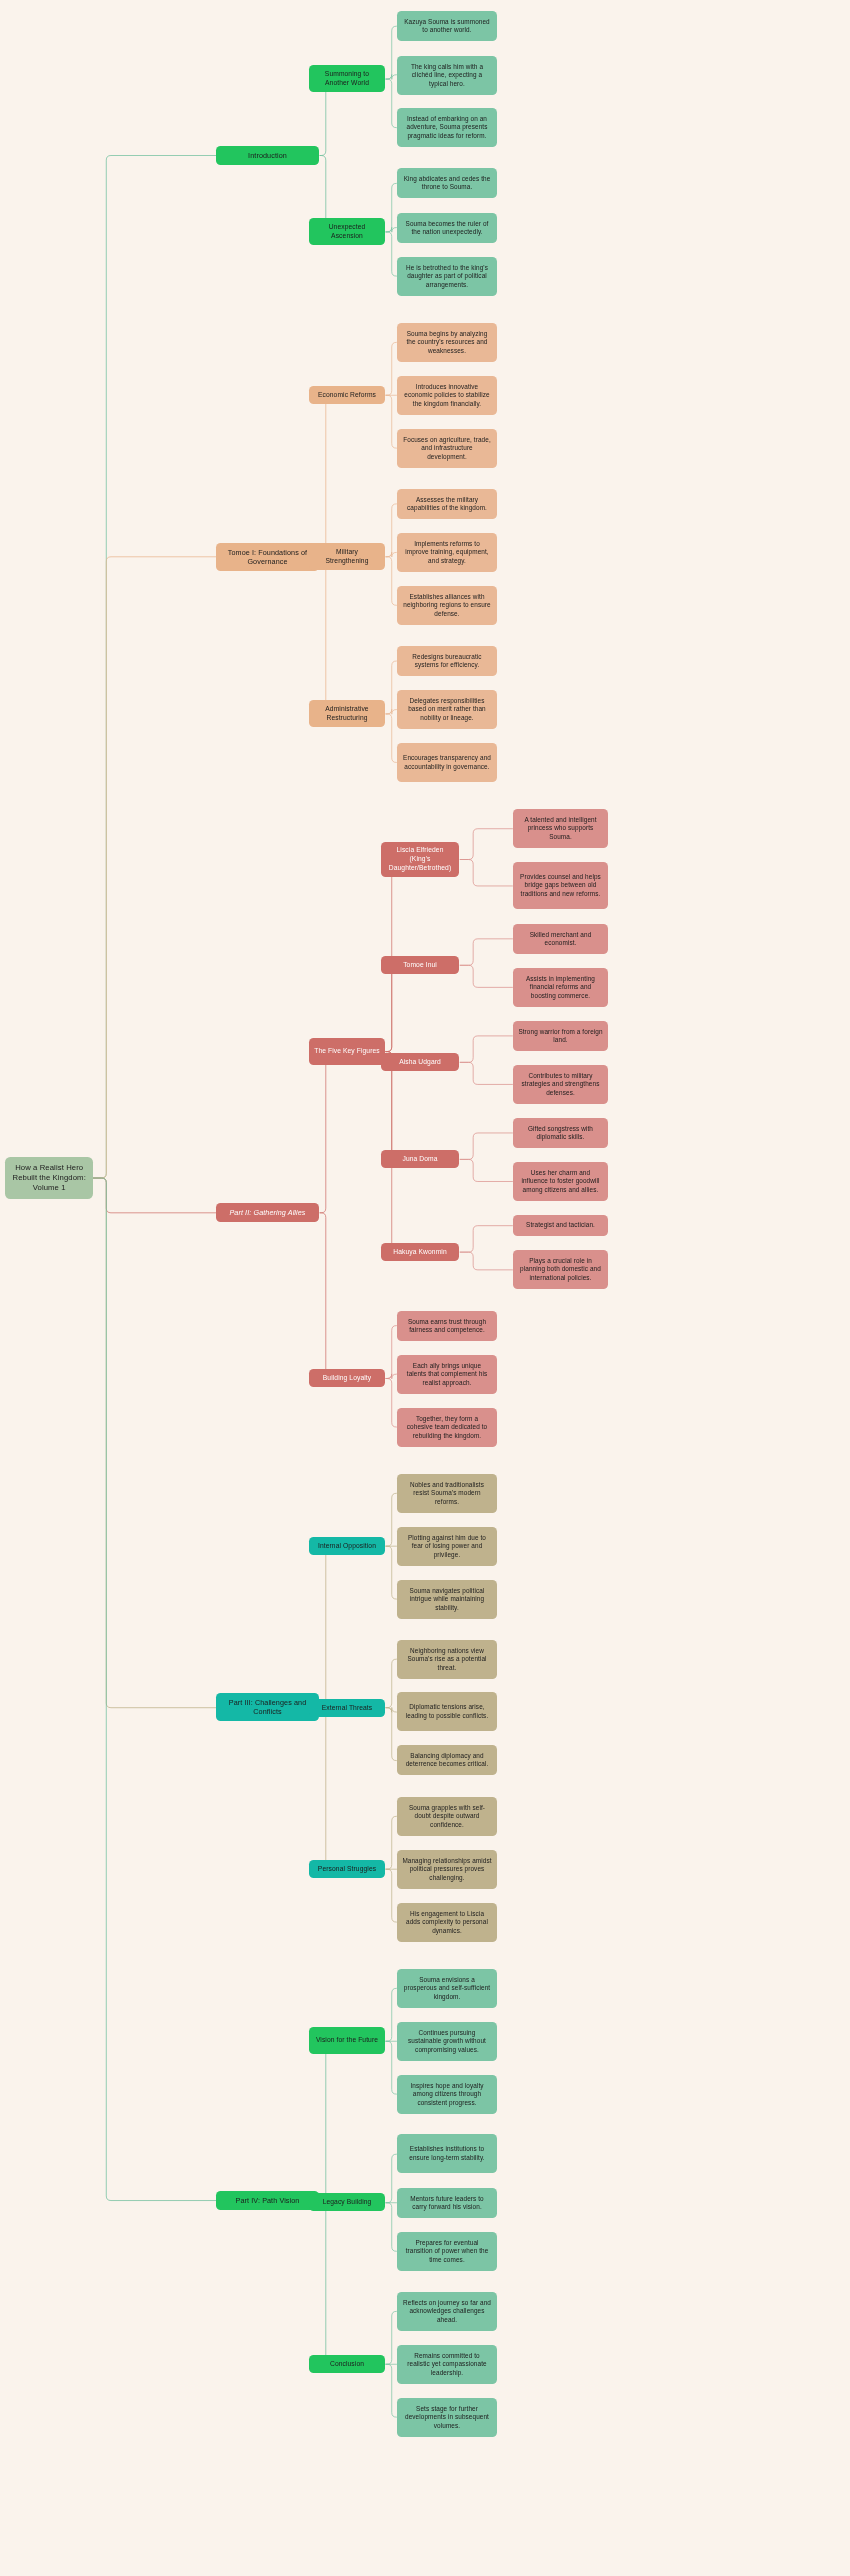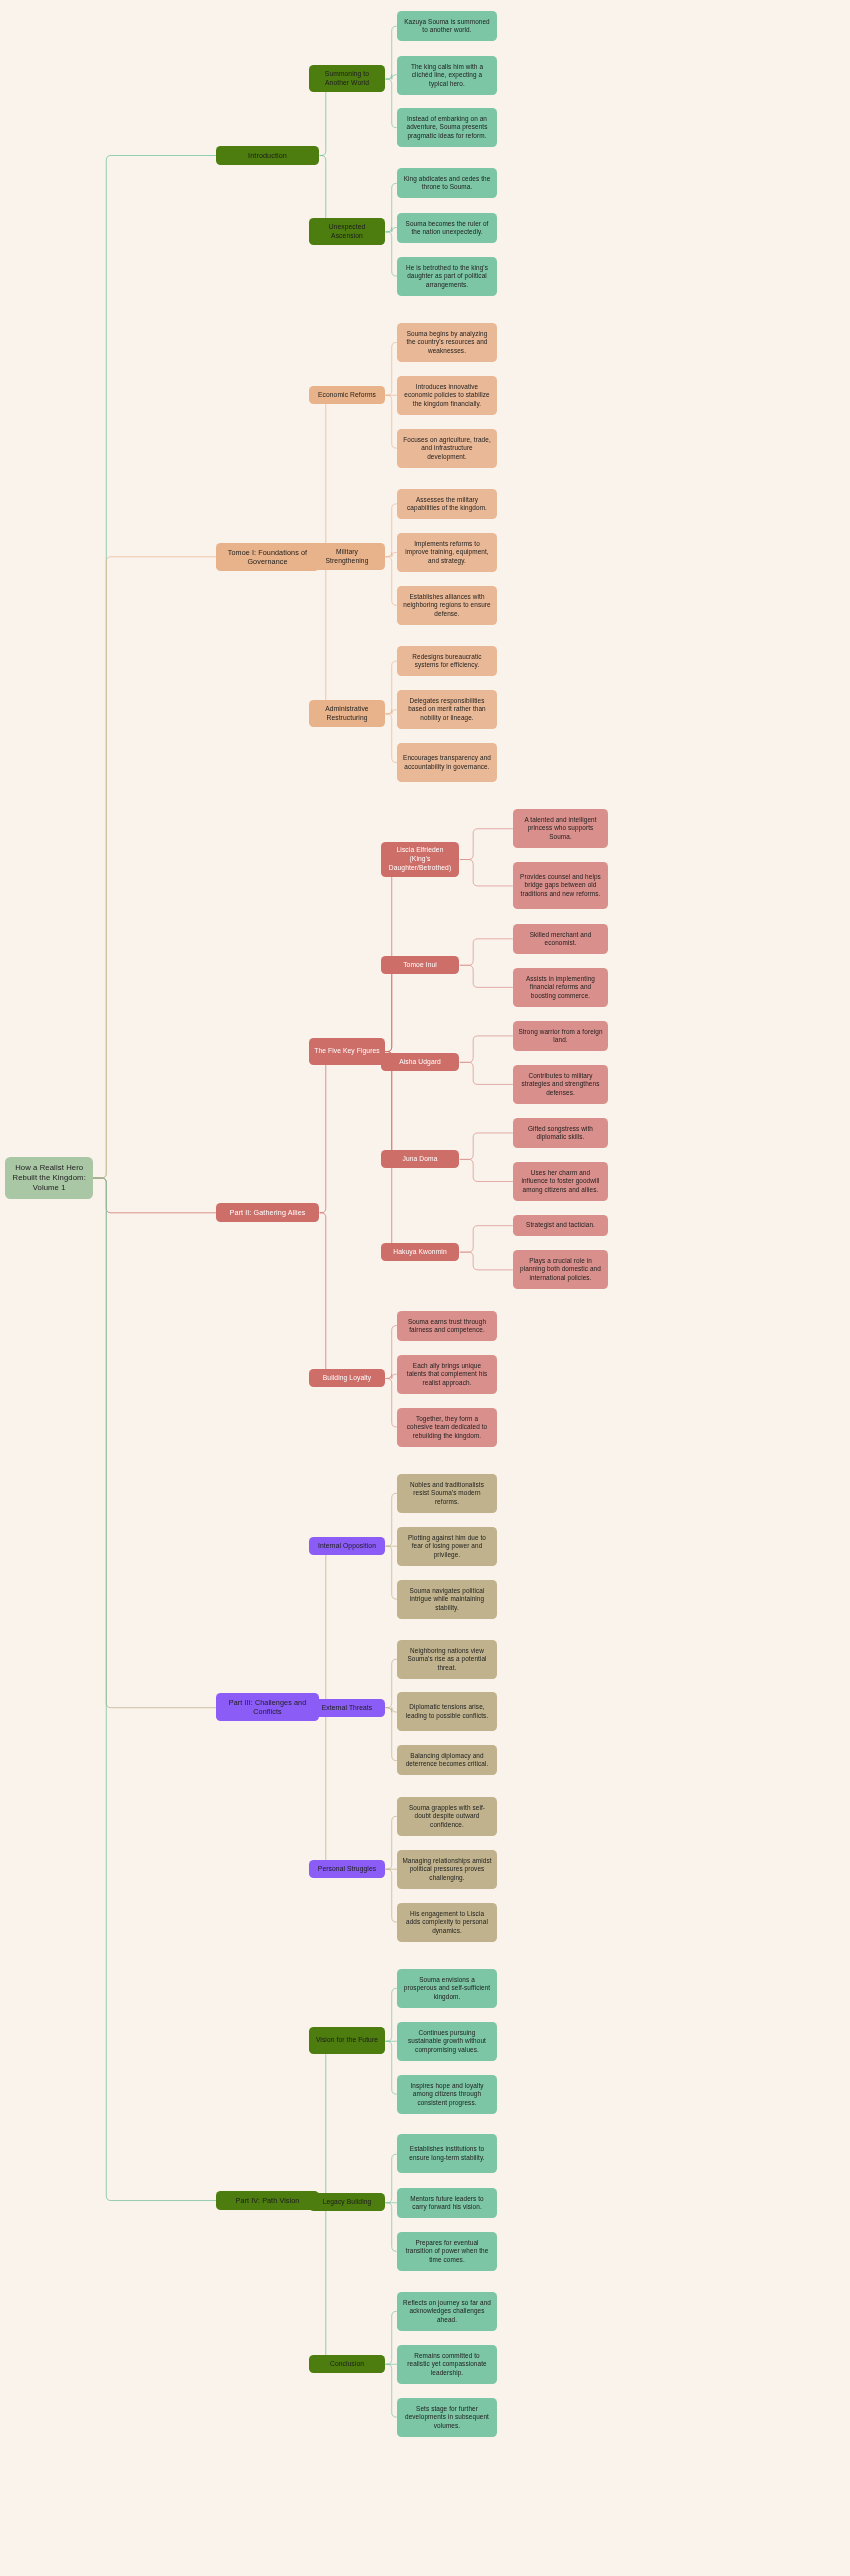--- a/index.html
+++ b/index.html
@@ -23,27 +23,27 @@
     letter-spacing:0.1px;
   }
   .root{
     background:#a9c6a5;
     font-size:7.7px;
     border-radius:5.2px;
   }
   .branch{font-size:7.2px;}
   .sub{font-size:6.7px;}
   .leaf{font-size:6.4px;}
-  .c-green-branch{background:#4d7c0f;text-align:center;}
+  .c-green-branch{background:#22c55e;text-align:center;}
   .c-green{background:#7cc5a5;}
   .c-orange-branch{background:#e8b38a;}
   .c-orange{background:#e9b896;}
   .c-red-branch{background:#cd6e68;color:#fff;}
   .c-red{background:#d9908c;}
-  .c-khaki-branch{background:#8b5cf6;}
+  .c-khaki-branch{background:#14b8a6;}
   .c-khaki{background:#bfb28d;}
 </style>
 </head>
 <body>
 
 <div id="mindmap">
   <svg class="links" id="link-layer" viewBox="0 0 1651 5793" width="851" height="2985">
       <path d="M 180 2286.183125 L 197 2286.183125 Q 206 2286.183125 206 2277.183125 L 206 310.78125 Q 206 301.78125 215 301.78125 L 420 301.78125" fill="none" stroke="#6bbd9b" stroke-width="1.4"></path>
       <path d="M 620 301.78125 L 623 301.78125 Q 632 301.78125 632 292.78125 L 632 162.5 Q 632 153.5 641 153.5 L 600 153.5" fill="none" stroke="#6bbd9b" stroke-width="1.4"></path>
       <path d="M 748 153.5 L 751 153.5 Q 760 153.5 760 144.5 L 760 59.875 Q 760 50.875 769 50.875 L 770 50.875" fill="none" stroke="#7cc5a5" stroke-width="1.4"></path>
@@ -131,21 +131,21 @@
       <div class="node leaf c-orange" style="left: 397px; top: 376px; width: 100px; min-height: 39px;">Introduces innovative economic policies to stabilize the kingdom financially.</div>
       <div class="node leaf c-orange" style="left: 397px; top: 429px; width: 100px; min-height: 39px;">Focuses on agriculture, trade, and infrastructure development.</div>
       <div class="node sub c-orange-branch" style="left: 309px; top: 543px; width: 76px; min-height: 27px;">Military Strengthening</div>
       <div class="node leaf c-orange" style="left: 397px; top: 489px; width: 100px; min-height: 30px;">Assesses the military capabilities of the kingdom.</div>
       <div class="node leaf c-orange" style="left: 397px; top: 533px; width: 100px; min-height: 39px;">Implements reforms to improve training, equipment, and strategy.</div>
       <div class="node leaf c-orange" style="left: 397px; top: 586px; width: 100px; min-height: 39px;">Establishes alliances with neighboring regions to ensure defense.</div>
       <div class="node sub c-orange-branch" style="left: 309px; top: 700px; width: 76px; min-height: 27px;">Administrative Restructuring</div>
       <div class="node leaf c-orange" style="left: 397px; top: 646px; width: 100px; min-height: 30px;">Redesigns bureaucratic systems for efficiency.</div>
       <div class="node leaf c-orange" style="left: 397px; top: 690px; width: 100px; min-height: 39px;">Delegates responsibilities based on merit rather than nobility or lineage.</div>
       <div class="node leaf c-orange" style="left: 397px; top: 743px; width: 100px; min-height: 39px;">Encourages transparency and accountability in governance.</div>
-      <div class="node branch c-red-branch" style="left: 216px; top: 1203px; width: 103px; min-height: 18.5px;">Part II: Gathering Allies</div>
+      <div class="node branch c-red-branch" style="left: 216px; top: 1203px; width: 103px; min-height: 18.5px; font-style: italic;">Part II: Gathering Allies</div>
       <div class="node sub c-red-branch" style="left: 309px; top: 1038px; width: 76px; min-height: 27px;">The Five Key Figures</div>
       <div class="node sub c-red-branch" style="left: 381px; top: 842px; width: 78px; min-height: 35px;">Liscia Elfrieden (King's Daughter/Betrothed)</div>
       <div class="node leaf c-red" style="left: 513px; top: 809px; width: 95px; min-height: 39px;">A talented and intelligent princess who supports Souma.</div>
       <div class="node leaf c-red" style="left: 513px; top: 862px; width: 95px; min-height: 47px;">Provides counsel and helps bridge gaps between old traditions and new reforms.</div>
       <div class="node sub c-red-branch" style="left: 381px; top: 956px; width: 78px; min-height: 18px;">Tomoe Inui</div>
       <div class="node leaf c-red" style="left: 513px; top: 924px; width: 95px; min-height: 30px;">Skilled merchant and economist.</div>
       <div class="node leaf c-red" style="left: 513px; top: 968px; width: 95px; min-height: 39px;">Assists in implementing financial reforms and boosting commerce.</div>
       <div class="node sub c-red-branch" style="left: 381px; top: 1053px; width: 78px; min-height: 18px;">Aisha Udgard</div>
       <div class="node leaf c-red" style="left: 513px; top: 1021px; width: 95px; min-height: 30px;">Strong warrior from a foreign land.</div>
       <div class="node leaf c-red" style="left: 513px; top: 1065px; width: 95px; min-height: 39px;">Contributes to military strategies and strengthens defenses.</div>

